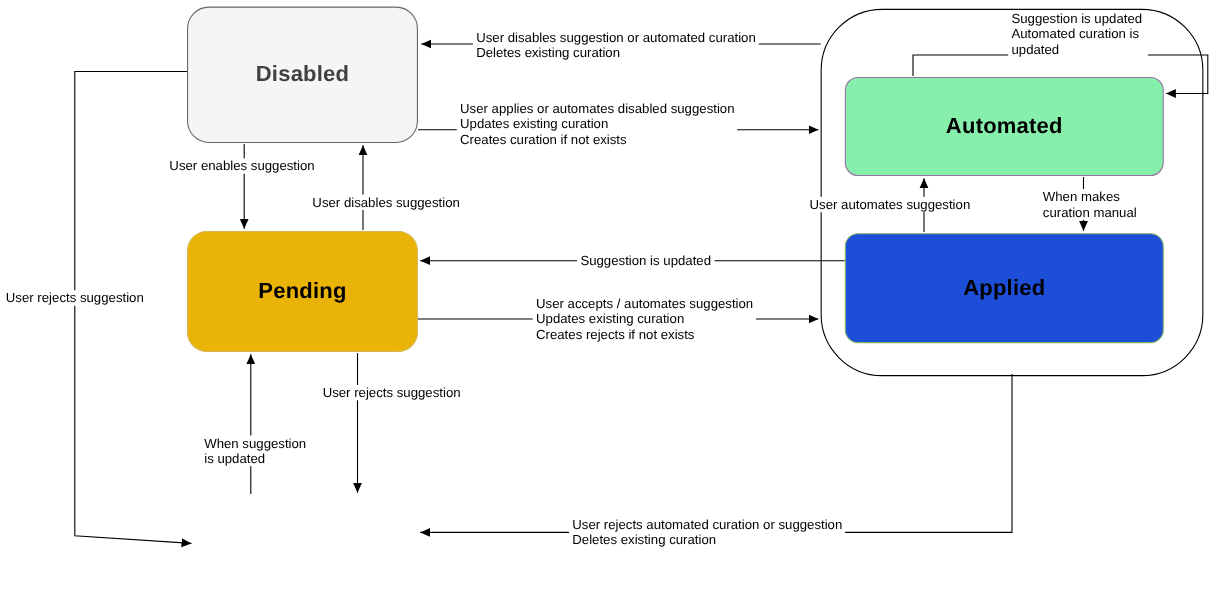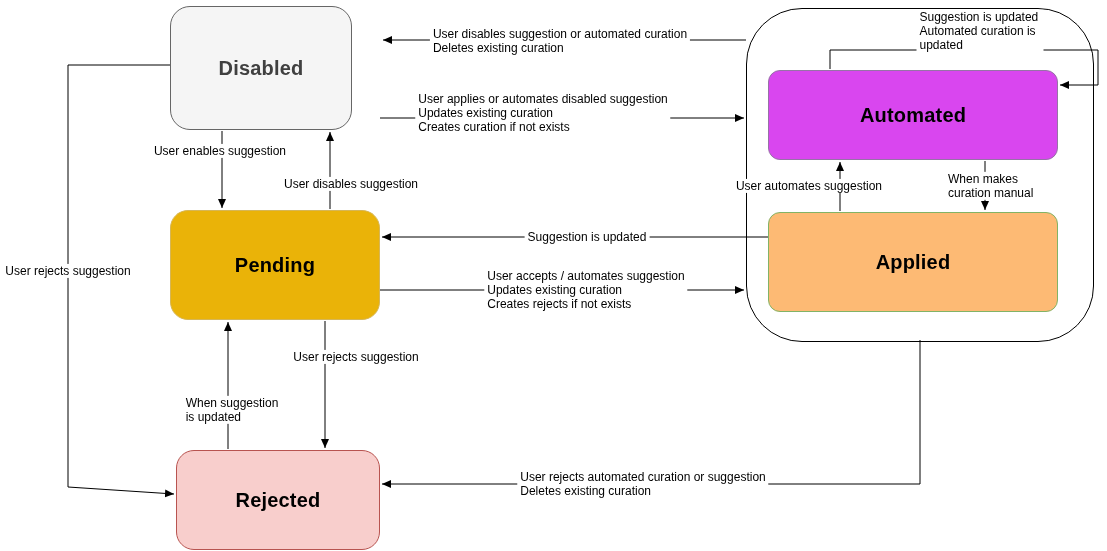--- a/index.html
+++ b/index.html
@@ -74,37 +74,34 @@
       <path d="M 325 321 L 325 448" marker-end="url(#arrow)"></path>
       <path d="M 228 449 L 228 322" marker-end="url(#arrow)"></path>
       <path d="M 170 65 L 68 65 L 68 487 L 174 494" marker-end="url(#arrow)"></path>
       <path d="M 920 340 L 920 484 L 382 484" marker-end="url(#arrow)"></path>
       <path d="M 840 211 L 840 162" marker-end="url(#arrow)"></path>
       <path d="M 985 161 L 985 210" marker-end="url(#arrow)"></path>
       <path d="M 830 69 L 830 50 L 1098 50 L 1098 85 L 1060 85" marker-end="url(#arrow)"></path>
     </g>
   </svg>
 
-  <div class="state-box" style="left: 170px; top: 6px; width: 182px; height: 124px; border-radius: 20px; background-color: rgb(245, 245, 245); border-color: rgb(102, 102, 102); color: rgb(64, 64, 64);">
+  <div class="state-box" style="left: 170px; top: 6px; width: 210px; height: 124px; border-radius: 20px; background-color: rgb(245, 245, 245); border-color: rgb(102, 102, 102); color: rgb(64, 64, 64);">
     <span>Disabled</span>
   </div>
 
   <div class="state-box" style="left: 170px; top: 210px; width: 210px; height: 110px; border-radius: 18px; background-color: #eab308; border-color: rgb(214, 182, 86); color: rgb(0, 0, 0);">
     <span>Pending</span>
   </div>
 
-  <div class="state-box" style="left: 176px; top: 450px; width: 204px; height: 100px; border-radius: 18px; background-color: rgb(248, 206, 204); border-color: rgb(184, 84, 80); color: rgb(0, 0, 0);">
-    <span>Rejected</span>
-  </div>
 
-  <div class="state-box" style="left: 768px; top: 70px; width: 290px; height: 90px; border-radius: 12px; background-color: #d946ef; border-color: rgb(150, 115, 166); color: rgb(0, 0, 0);">
+  <div class="state-box" style="left: 768px; top: 70px; width: 290px; height: 90px; border-radius: 12px; background-color: #86efac; border-color: rgb(150, 115, 166); color: rgb(0, 0, 0);">
     <span>Automated</span>
   </div>
 
-  <div class="state-box" style="left: 768px; top: 212px; width: 290px; height: 100px; border-radius: 12px; background-color: #fdba74; border-color: rgb(130, 179, 102); color: rgb(0, 0, 0);">
+  <div class="state-box" style="left: 768px; top: 212px; width: 290px; height: 100px; border-radius: 12px; background-color: #1d4ed8; border-color: rgb(130, 179, 102); color: rgb(0, 0, 0);">
     <span>Applied</span>
   </div>
 
   <div class="edge-label" style="left:560px; top:41px;">User disables suggestion or automated curation
 Deletes existing curation</div>
 
   <div class="edge-label" style="left:543px; top:113px;">User applies or automates disabled suggestion
 Updates existing curation
 Creates curation if not exists</div>
 

